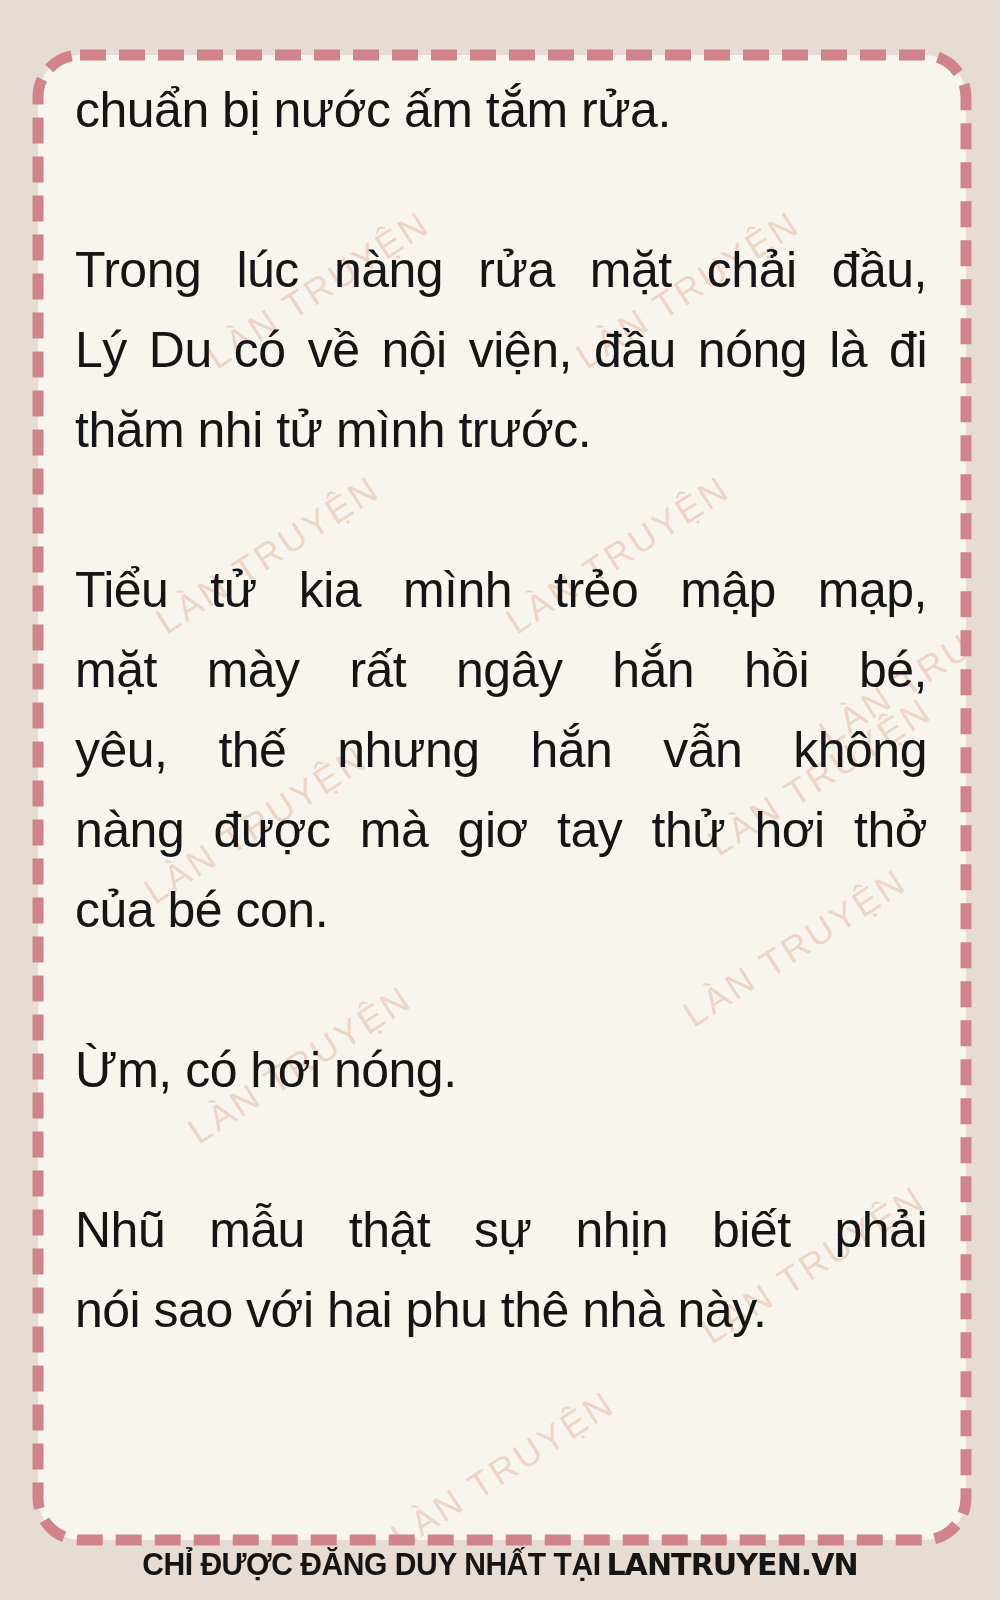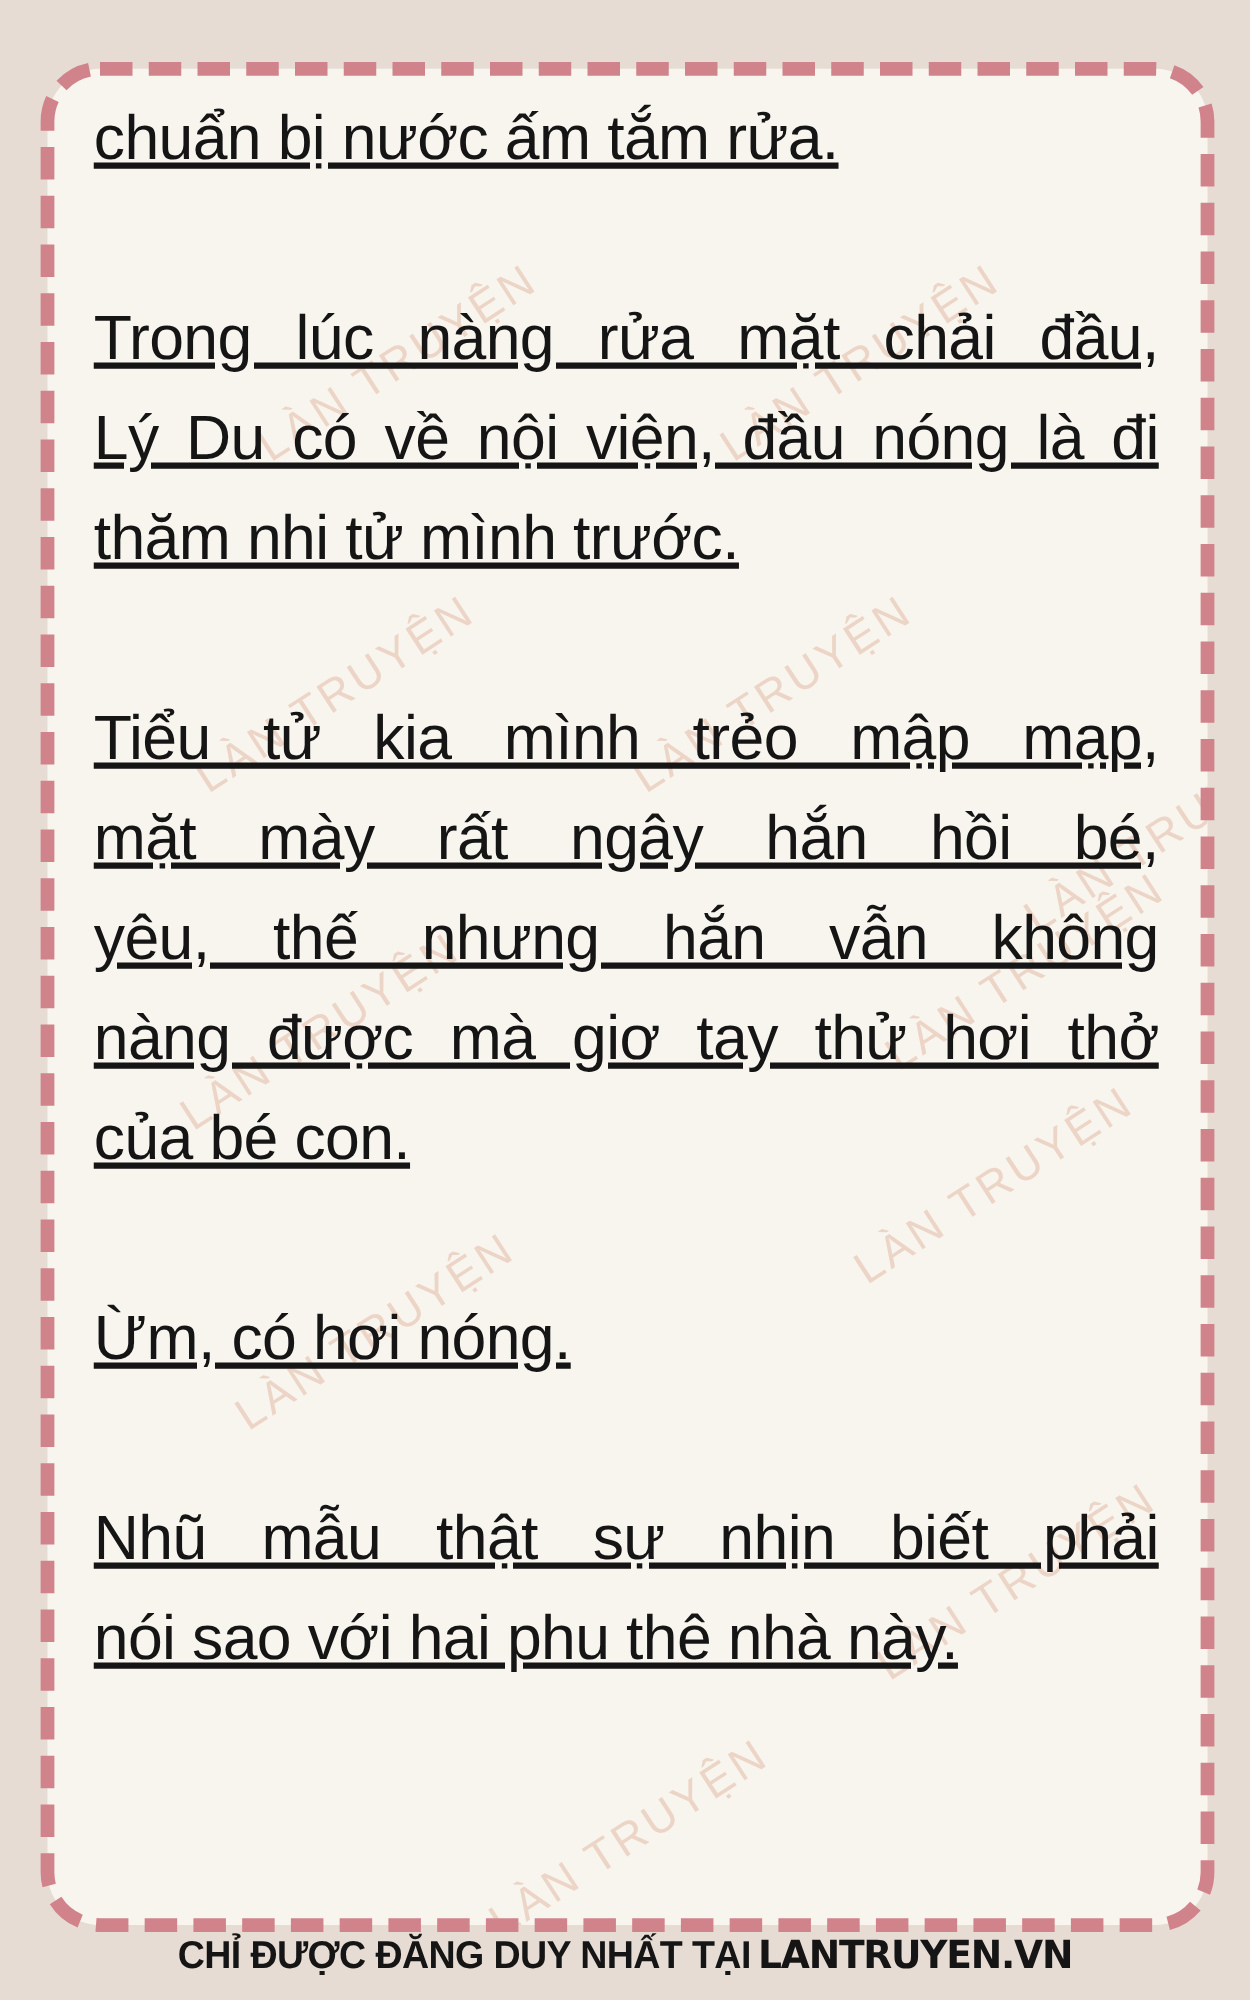--- a/index.html
+++ b/index.html
@@ -45,21 +45,20 @@
     left: 37px;
     top: 15px;
     width: 852px;
     color: var(--text-color, #151515);
     font-size: 50px;
     line-height: 80px;
     letter-spacing: -0.5px;
   }
   .para {
     margin: 0 0 80px 0;
-    text-decoration: underline;
   }
   .line {
     text-align: justify;
     text-align-last: justify;
     white-space: nowrap;
   }
   .line.last {
     text-align-last: auto;
   }
   .border-svg {

